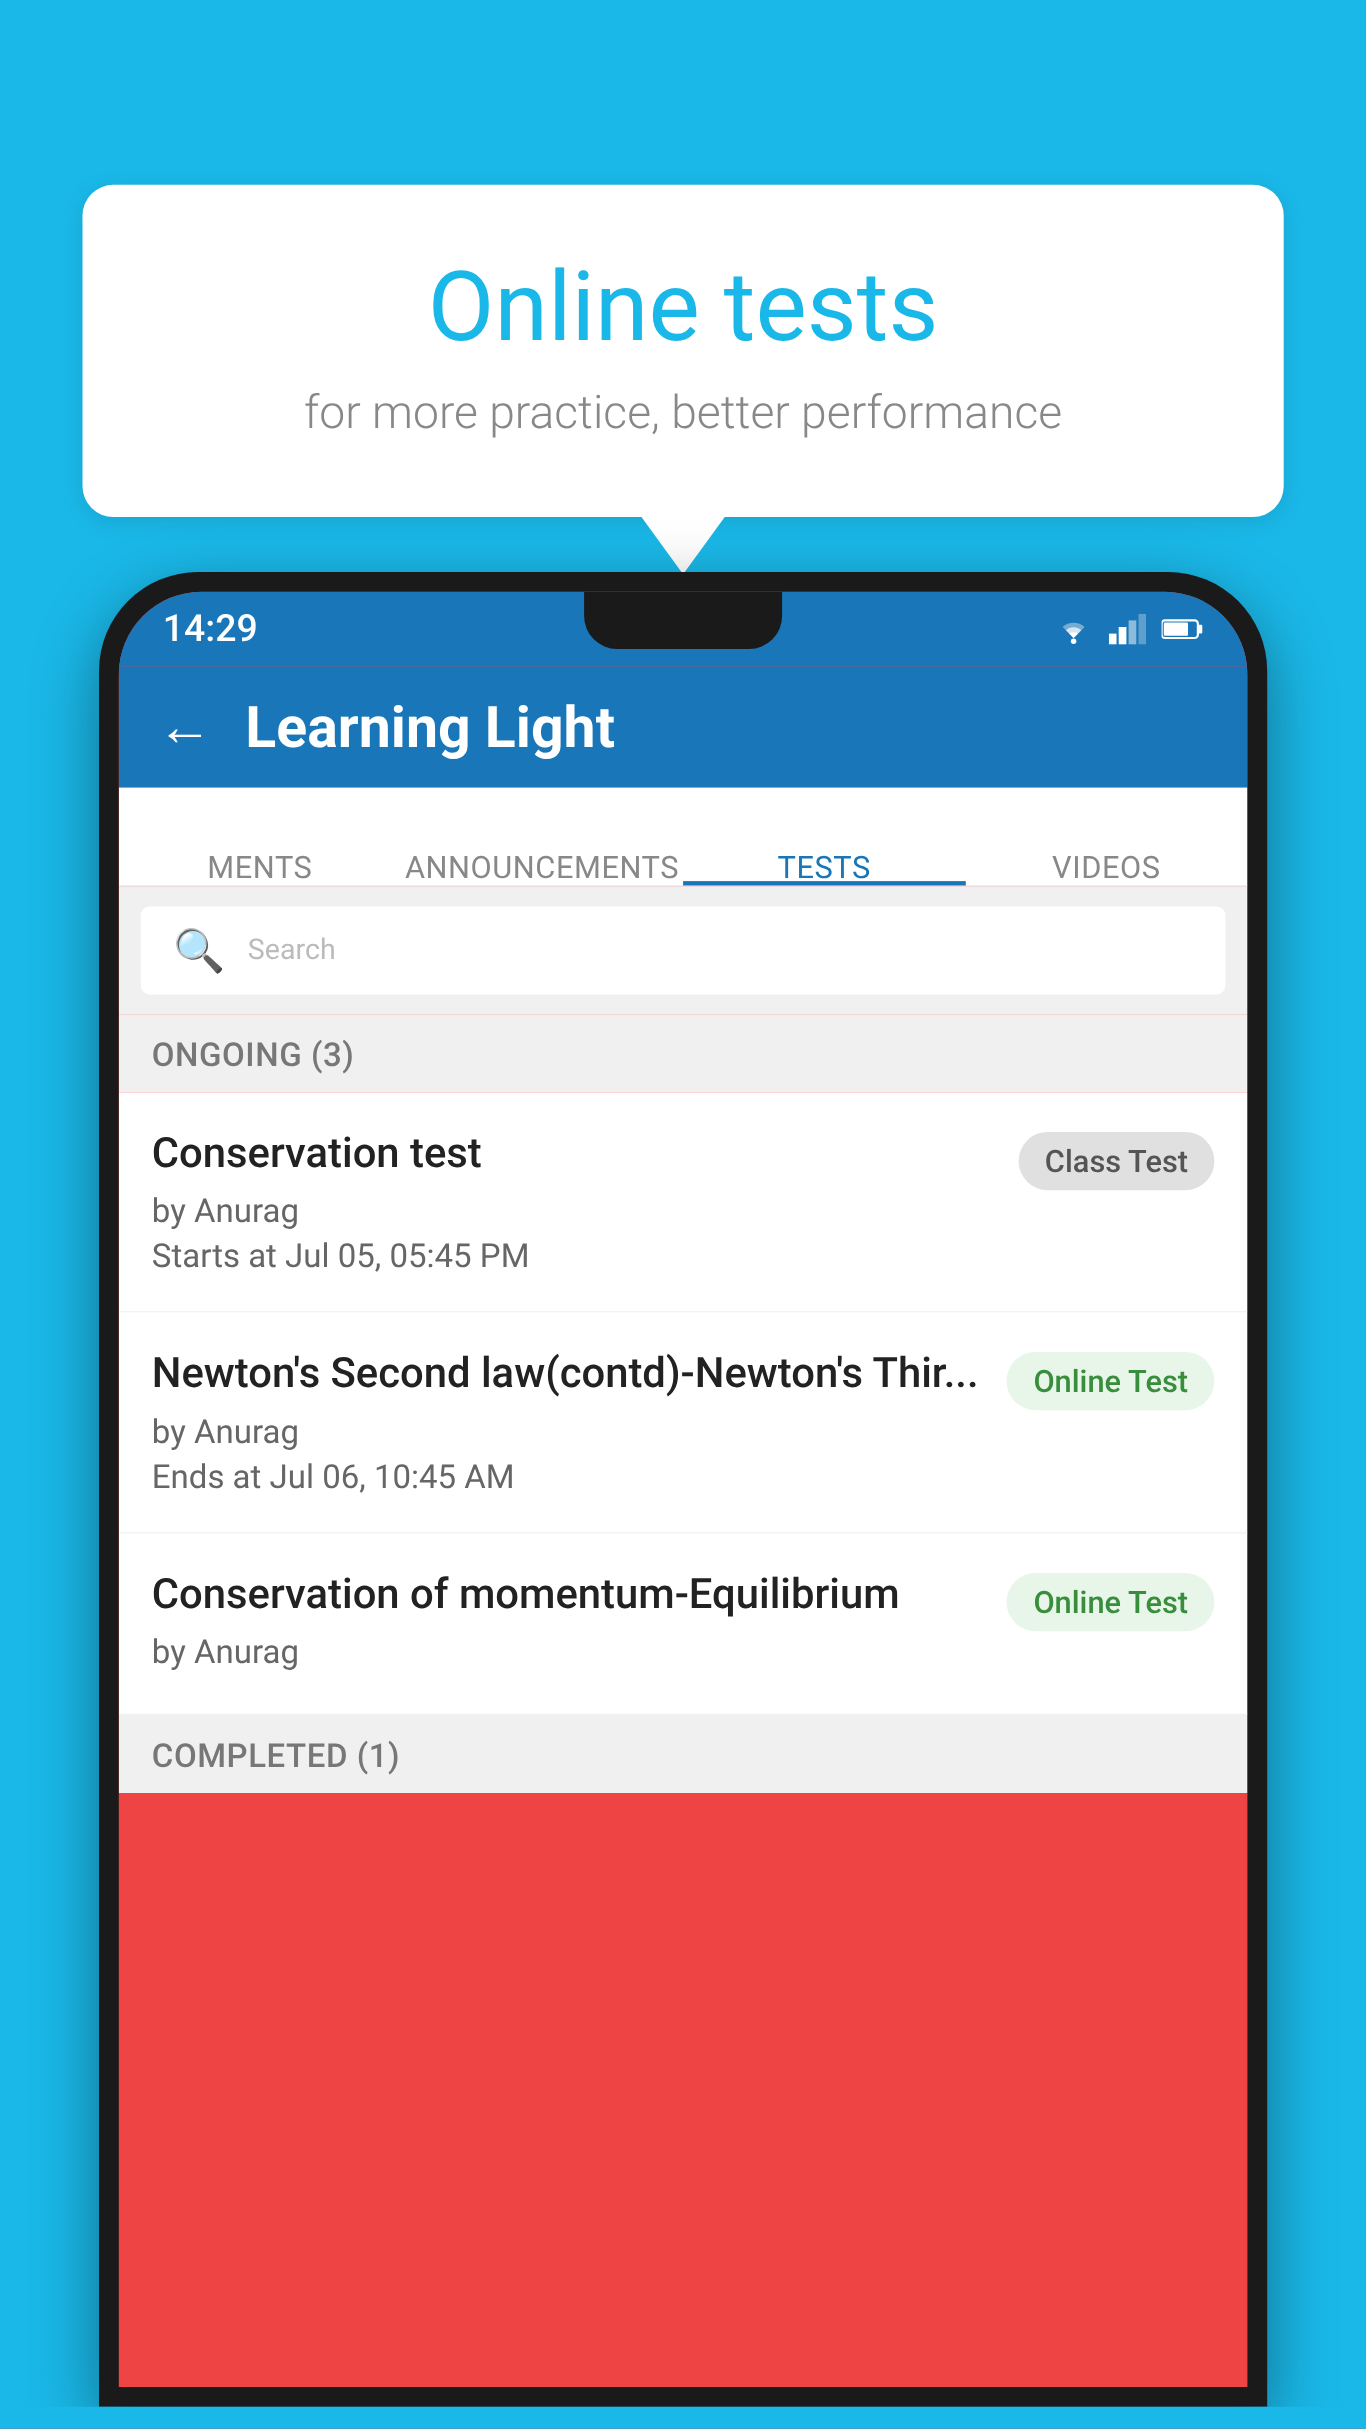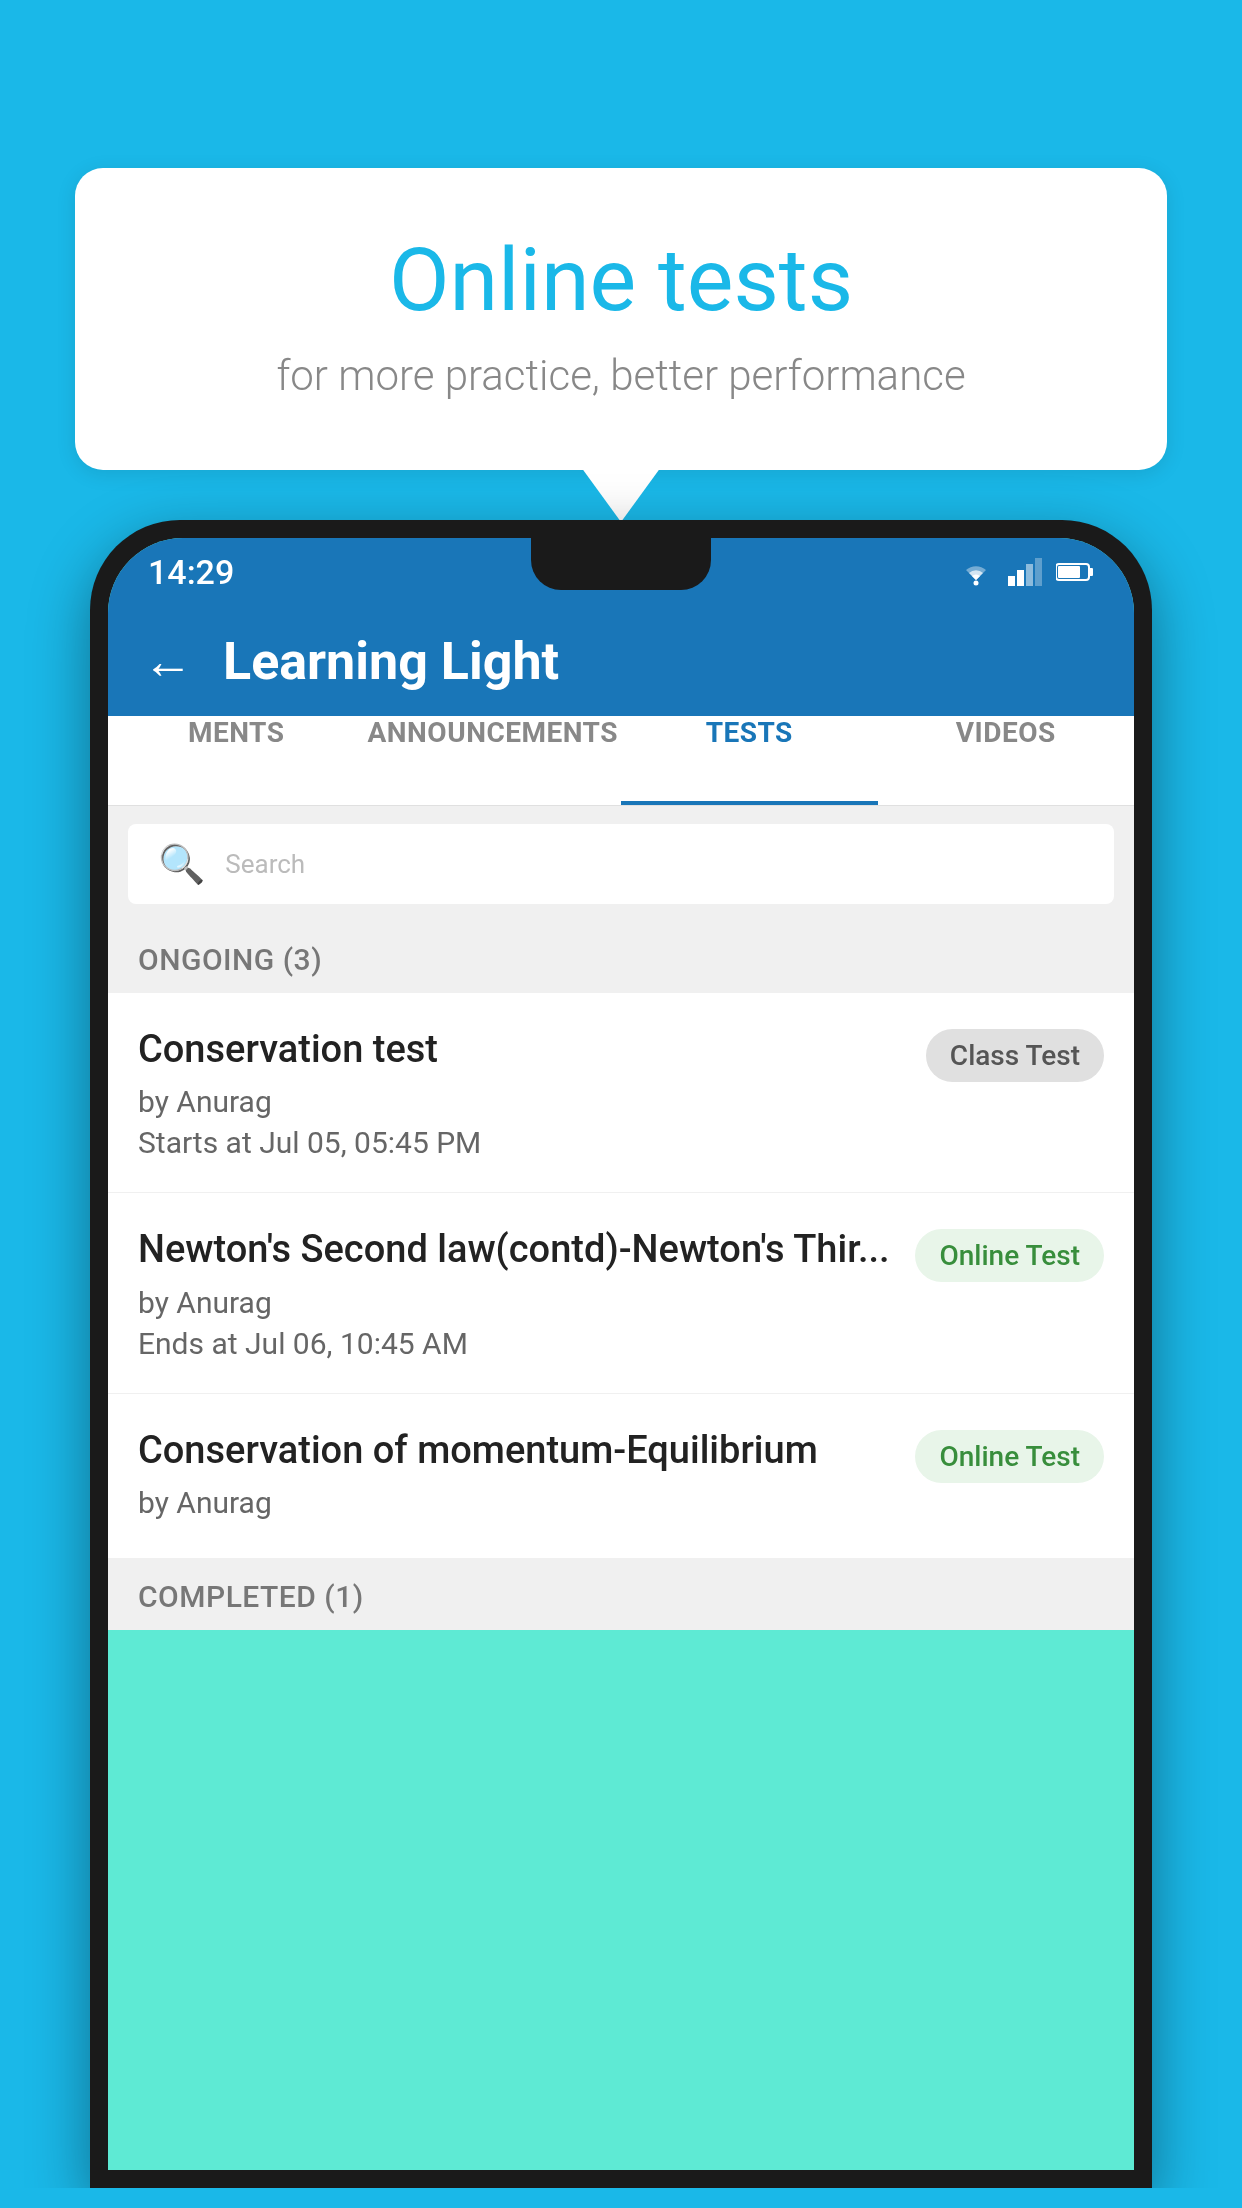--- a/index.html
+++ b/index.html
@@ -61,21 +61,21 @@
       bottom: 0;
       background: #1a1a1a;
       border-radius: 90px 90px 0 0;
       padding: 18px;
       box-shadow: 0 20px 60px rgba(0,0,0,0.4);
     }
 
     .phone-inner {
       width: 100%;
       height: 100%;
-      background: #5eead4;
+      background: #ef4444;
       border-radius: 75px 75px 0 0;
       overflow: hidden;
       position: relative;
     }
 
     
     .status-bar {
       background: #1976b8;
       height: 68px;
       display: flex;
@@ -136,24 +136,24 @@
       background: white;
       display: flex;
       border-bottom: 1px solid #e0e0e0;
       height: 90px;
       align-items: stretch;
     }
 
     .tab {
       flex: 1;
       display: flex;
-      align-items: flex-start;
+      align-items: flex-end;
       justify-content: center;
       font-size: 28px;
-      font-weight: 700;
+      font-weight: 400;
       color: #888;
       letter-spacing: 0.5px;
       position: relative;
       cursor: pointer;
     }
 
     .tab.active {
       color: #1976b8;
     }
 

